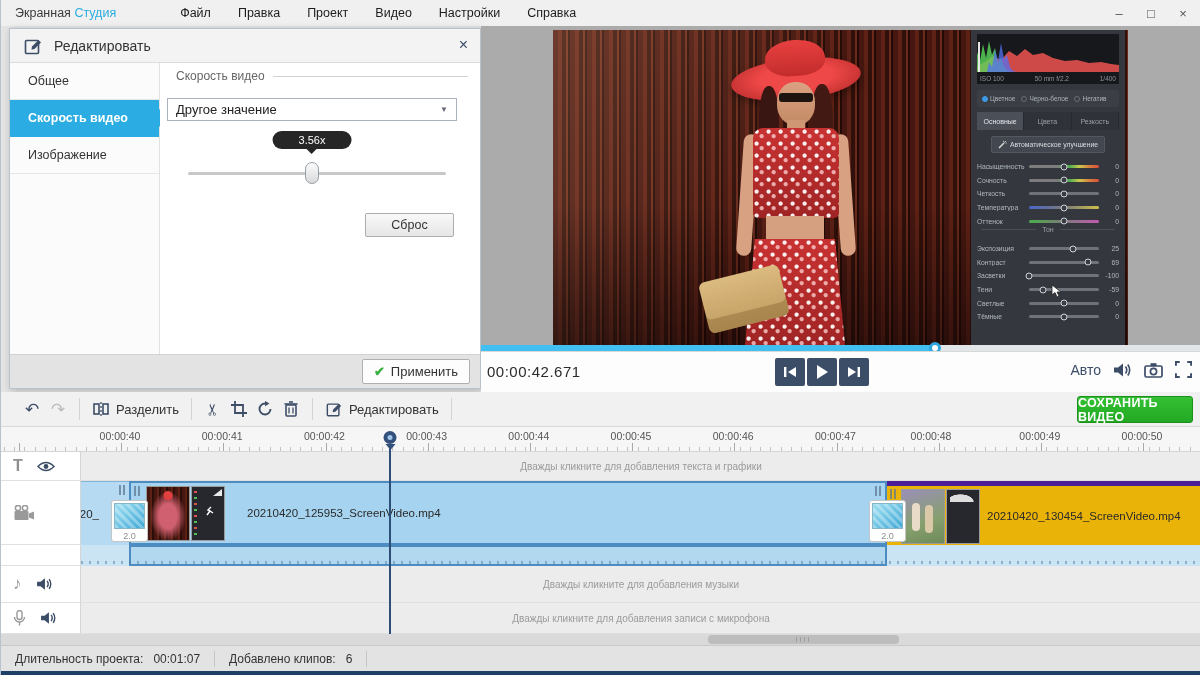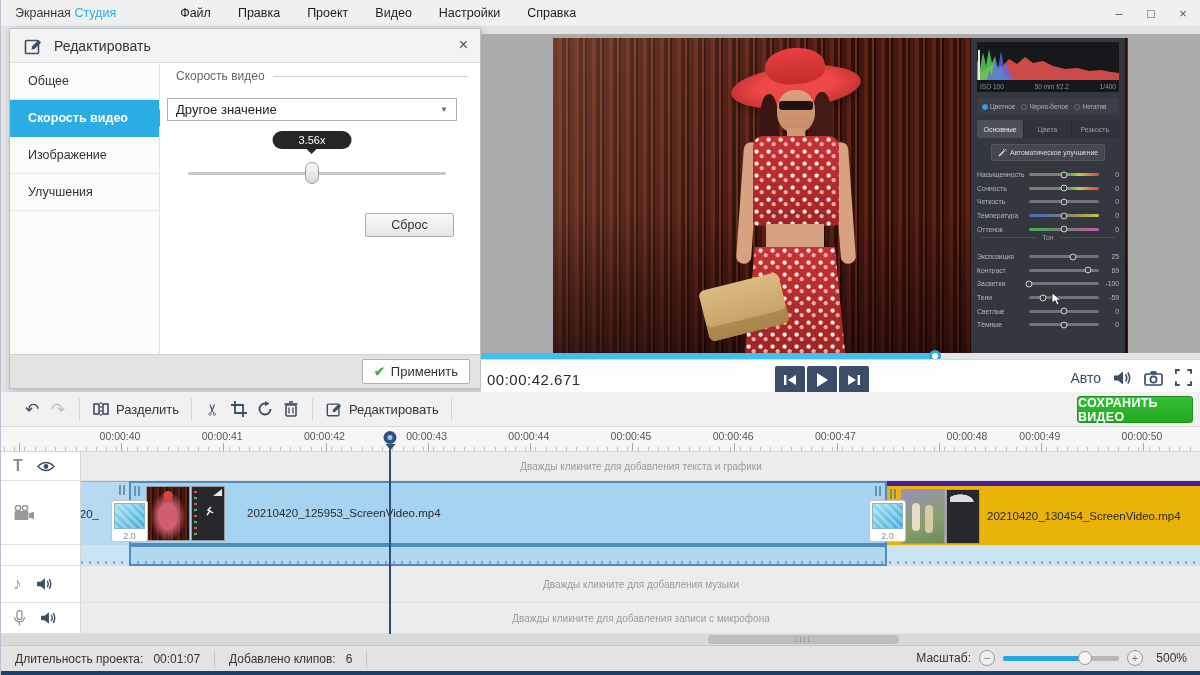--- a/index.html
+++ b/index.html
@@ -44,21 +44,21 @@
   .speed-track { position:absolute; left:28px; top:109px; width:258px; height:3px; background:#c8c8c8; border-radius:2px; }
   .speed-handle { position:absolute; left:145px; top:99px; width:14px; height:22px; border:1px solid #98a0a6; border-radius:7px; background:linear-gradient(#fcfcfc,#d9d9d9); }
   .speed-ticks { position:absolute; left:22px; top:128px; width:274px; display:flex; justify-content:space-between; font-size:11px; color:#444; }
   .speed-ticks .bold { font-weight:bold; color:#111; }
   .reset-btn { position:absolute; left:205px; top:150px; width:89px; height:24px; border:1px solid #adadad; border-radius:2px; background:linear-gradient(#f9f9f9,#e6e6e6); font-size:12.5px; color:#333; display:flex; align-items:center; justify-content:center; }
   .ep-footer { position:absolute; left:0; right:0; bottom:0; height:34px; background:#e3e3e3; border-top:1px solid #d2d2d2; }
   .apply-btn { position:absolute; right:10px; top:4px; width:108px; height:25px; background:#fdfdfd; border:1px solid #b0b0b0; border-radius:2px; display:flex; align-items:center; justify-content:center; gap:6px; font-size:13px; color:#333; }
   .apply-check { color:#3cb043; font-weight:bold; font-size:13px; }
 
   
-  .preview { position:absolute; left:480px; top:0; width:719px; height:366px; background:#fff;margin-top:8px; }
+  .preview { position:absolute; left:480px; top:0; width:719px; height:366px; background:#fff; }
   .video-zone { position:absolute; left:0; top:0; width:719px; height:319px; background:#ababab; }
   .video { position:absolute; left:72px; top:4px; width:575px; height:315px; overflow:hidden;
     background:
       linear-gradient(rgba(0,0,0,0) 55%, rgba(15,4,4,.5)),
       linear-gradient(115deg, rgba(255,190,150,.22), rgba(255,190,150,0) 42%),
       repeating-linear-gradient(90deg,#451710 0 5px,#5e2115 5px 9px,#30100a 9px 13px,#6b2a1a 13px 15px,#240a06 15px 17px);
   }
   
   .model div { position:absolute; }
   .hat-brim { left:178px; top:28px; width:130px; height:42px; background:radial-gradient(ellipse at 50% 45%, #ef4848 40%, #a82222 100%); border-radius:50%; transform:rotate(-6deg); box-shadow:0 4px 8px rgba(0,0,0,.35); }
@@ -248,23 +248,20 @@
       </div>
       <div class="ep-tabs">
         <div class="ep-tab">
             <span>Общее</span>
           </div>
           <div class="ep-tab active">
             <span>Скорость видео</span>
           </div>
           <div class="ep-tab">
             <span>Изображение</span>
-          </div>
-          <div class="ep-tab">
-            <span>Улучшения</span>
           </div>
       </div>
       <div class="ep-content">
         <div class="group-row">
           <span class="group-title">Скорость видео</span>
           <span class="group-line"></span>
         </div>
         <div class="speed-select">
           <span>Другое значение</span>
           <span class="speed-caret">▼</span>
@@ -559,21 +556,21 @@
 
   <div class="ruler">
     <span class="ruler-label" style="left: 119px;">00:00:40</span>
       <span class="ruler-label" style="left: 221.2px;">00:00:41</span>
       <span class="ruler-label" style="left: 323.4px;">00:00:42</span>
       <span class="ruler-label" style="left: 425.6px; text-align: center;">00:00:43</span>
       <span class="ruler-label" style="left: 527.8px;">00:00:44</span>
       <span class="ruler-label" style="left: 630px;">00:00:45</span>
       <span class="ruler-label" style="left: 732.2px;">00:00:46</span>
       <span class="ruler-label" style="left: 834.4px;">00:00:47</span>
-      <span class="ruler-label" style="left: 966px;">00:00:48</span>
+      <span class="ruler-label" style="left: 930px;">00:00:48</span>
       <span class="ruler-label" style="left: 1038.8px;">00:00:49</span>
       <span class="ruler-label" style="left: 1141px;">00:00:50</span>
   </div>
 
   <div class="tracks">
 
     <div class="thead t-text">
       <span class="t-icon-T">T</span>
       <span>
         <svg width="18" height="13" viewBox="0 0 18 13">
@@ -678,26 +675,16 @@
 
   <div class="statusbar">
     <div class="sb-left">
       <span>Длительность проекта:</span>
       <span>00:01:07</span>
       <span class="sb-sep"></span>
       <span>Добавлено клипов:</span>
       <span>6</span>
       <span class="sb-sep"></span>
     </div>
-    <div class="sb-right">
-      <span>Масштаб:</span>
-      <span class="zoom-btn">−</span>
-      <span class="zoom-track">
-        <span class="zoom-fill"></span>
-        <span class="zoom-handle"></span>
-      </span>
-      <span class="zoom-btn">+</span>
-      <span class="zoom-pct">500%</span>
-    </div>
   </div>
 
   <div class="bottom-strip"></div>
 </div>
 
 </body></html>

